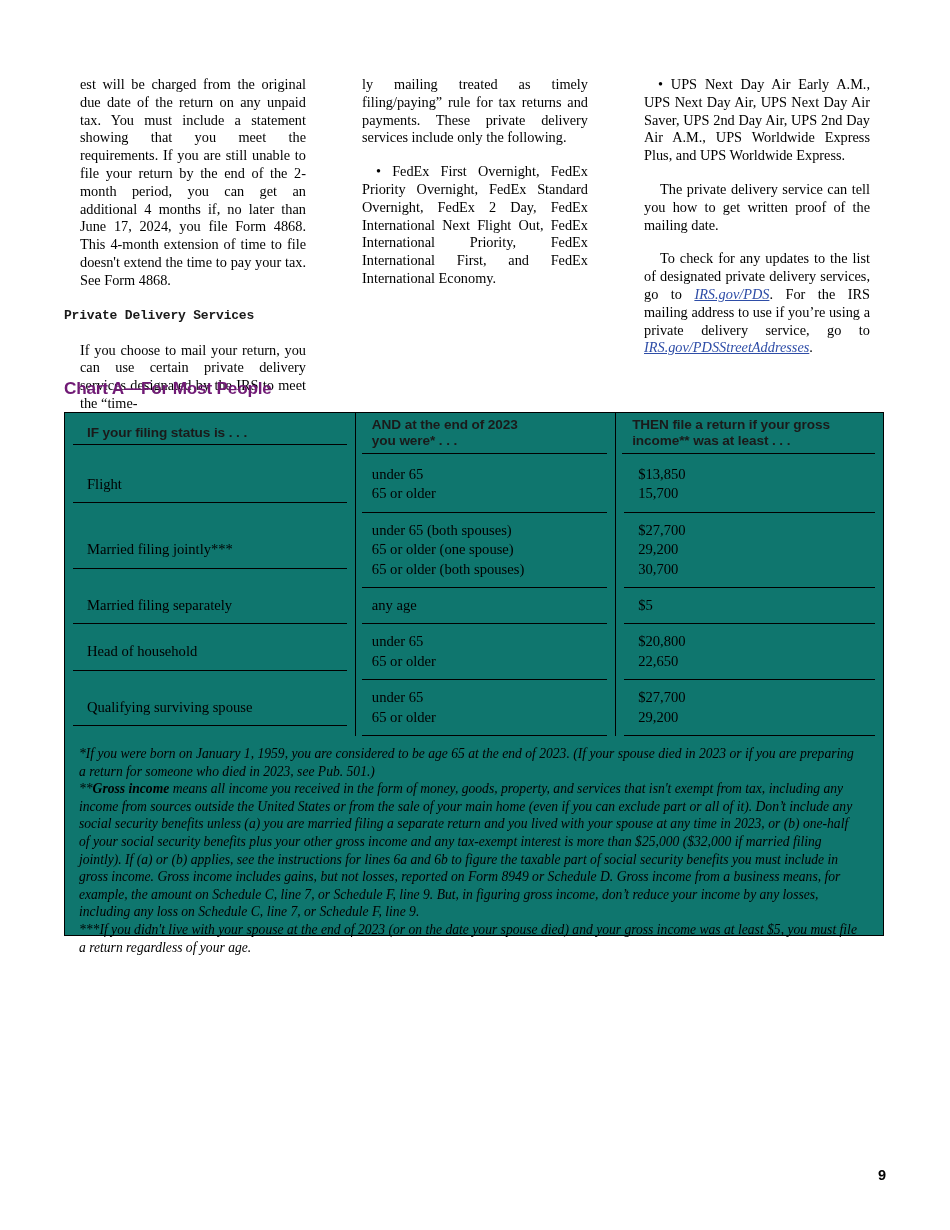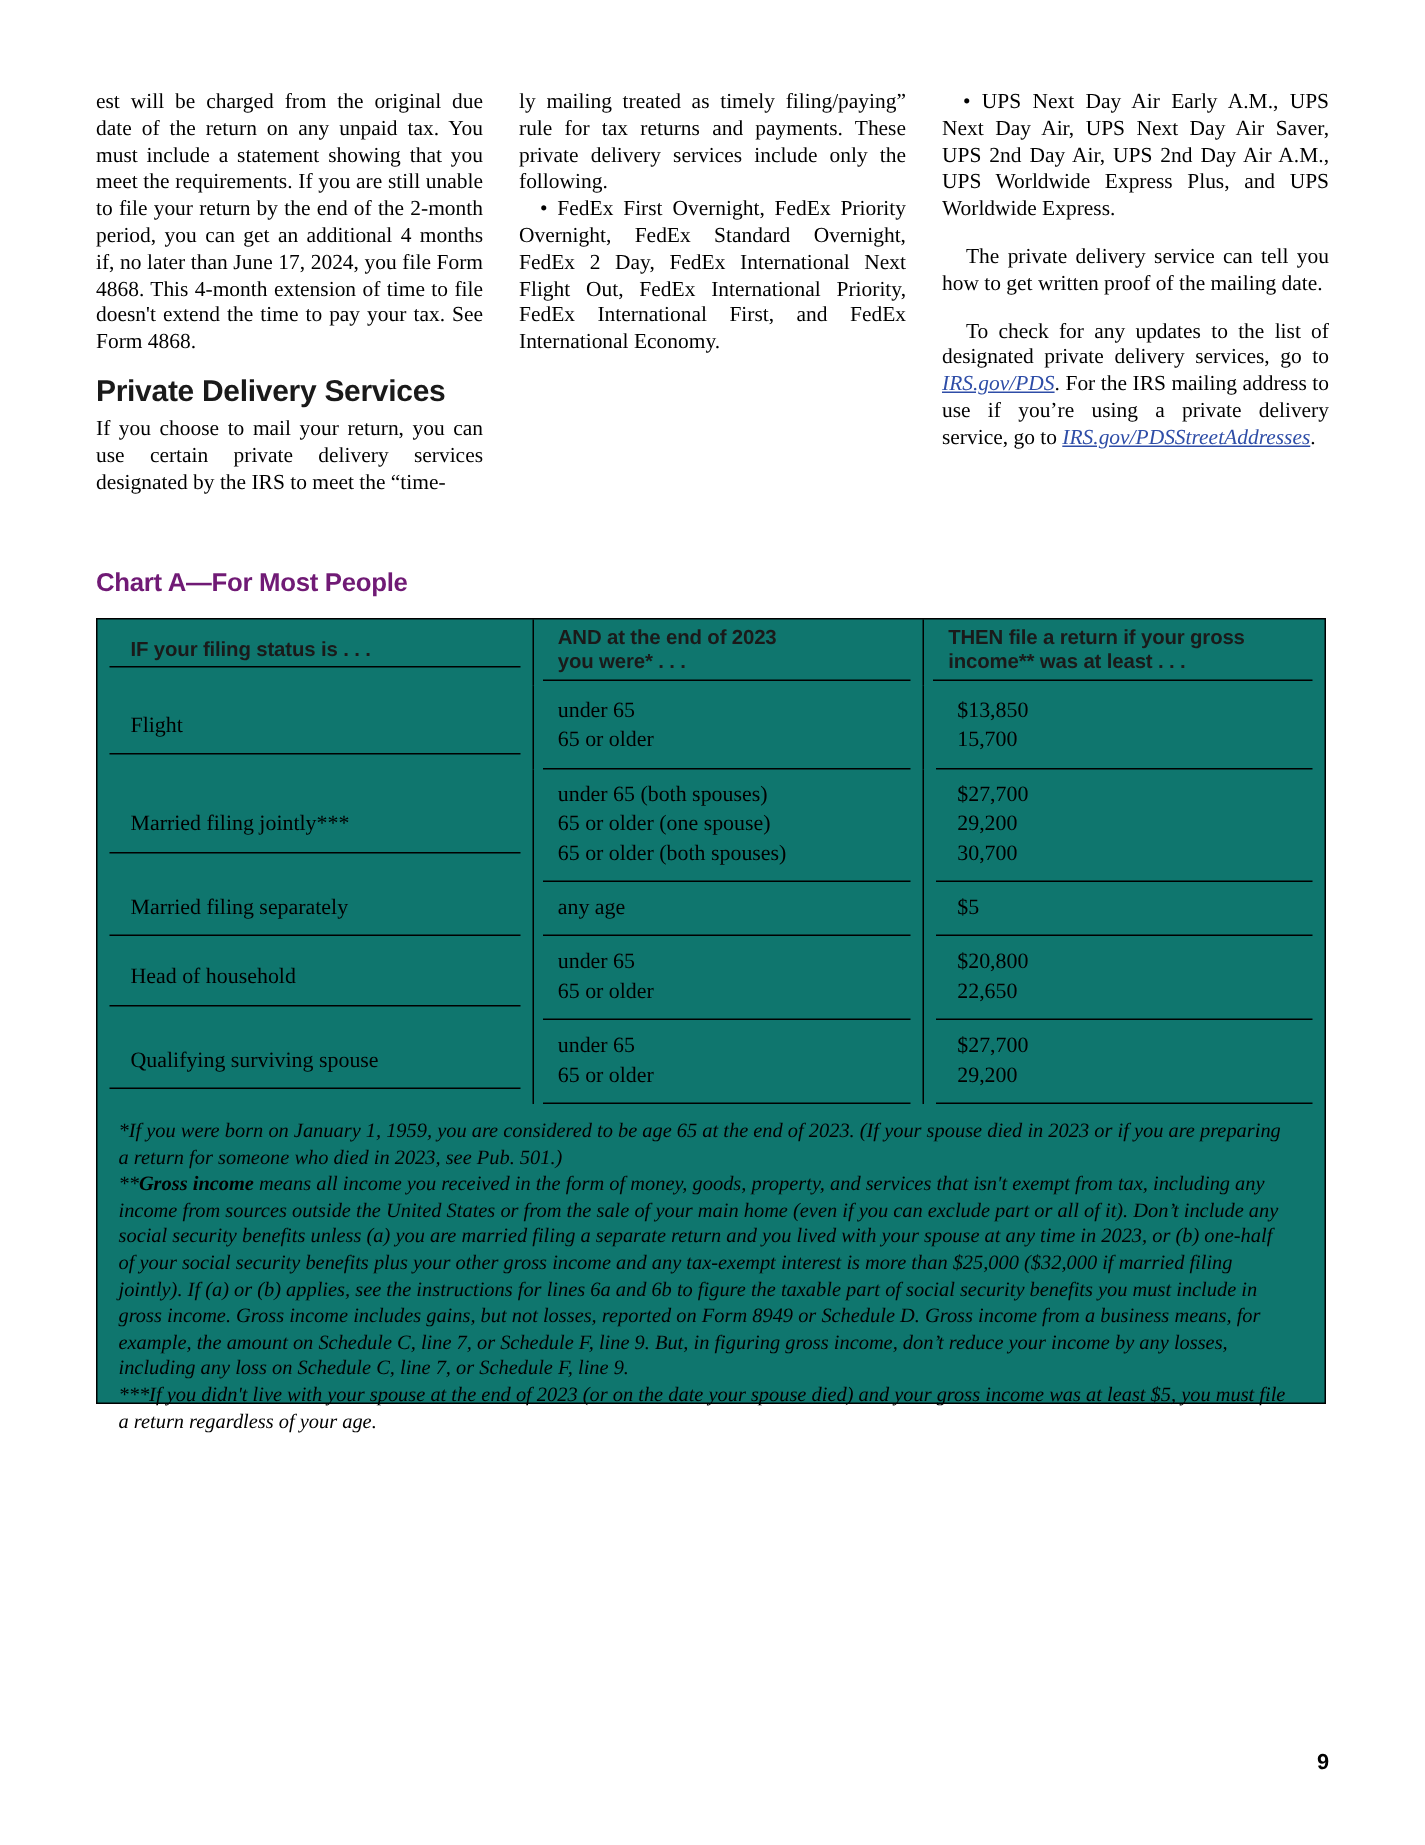--- a/index.html
+++ b/index.html
@@ -22,44 +22,44 @@
     left: 64px;
     top: 60px;
     width: 822px;
     display: flex;
     gap: 24px;
   }
   .col {
     width: 258px;
   }
   .col p {
-    margin: 0;
+    margin: 16px;
     font-size: 14.3px;
     line-height: 17.8px;
     text-align: justify;
     text-justify: inter-word;
     hyphens: none;
   }
   .col p.indent {
     text-indent: 16px;
   }
   .col p.bullet {
     text-indent: 14px;
   }
   .col p + p {
     margin-top: 0;
   }
   .col p.gap {
     margin-top: 14px;
   }
 
   h2.section-heading {
-    font-family: Liberation Sans, sans-serif;
-    font-weight: bold;
-    font-size: 20px;
+    font-family: Liberation Mono, monospace;
+    font-weight: bold;
+    font-size: 13px;
     line-height: 20px;
     margin: 13px 0 7px 0;
     letter-spacing: -0.2px;
     color: #1a1a1a;
   }
 
   a.doclink {
     color: #2e4da7;
     font-style: italic;
     text-decoration: underline;

